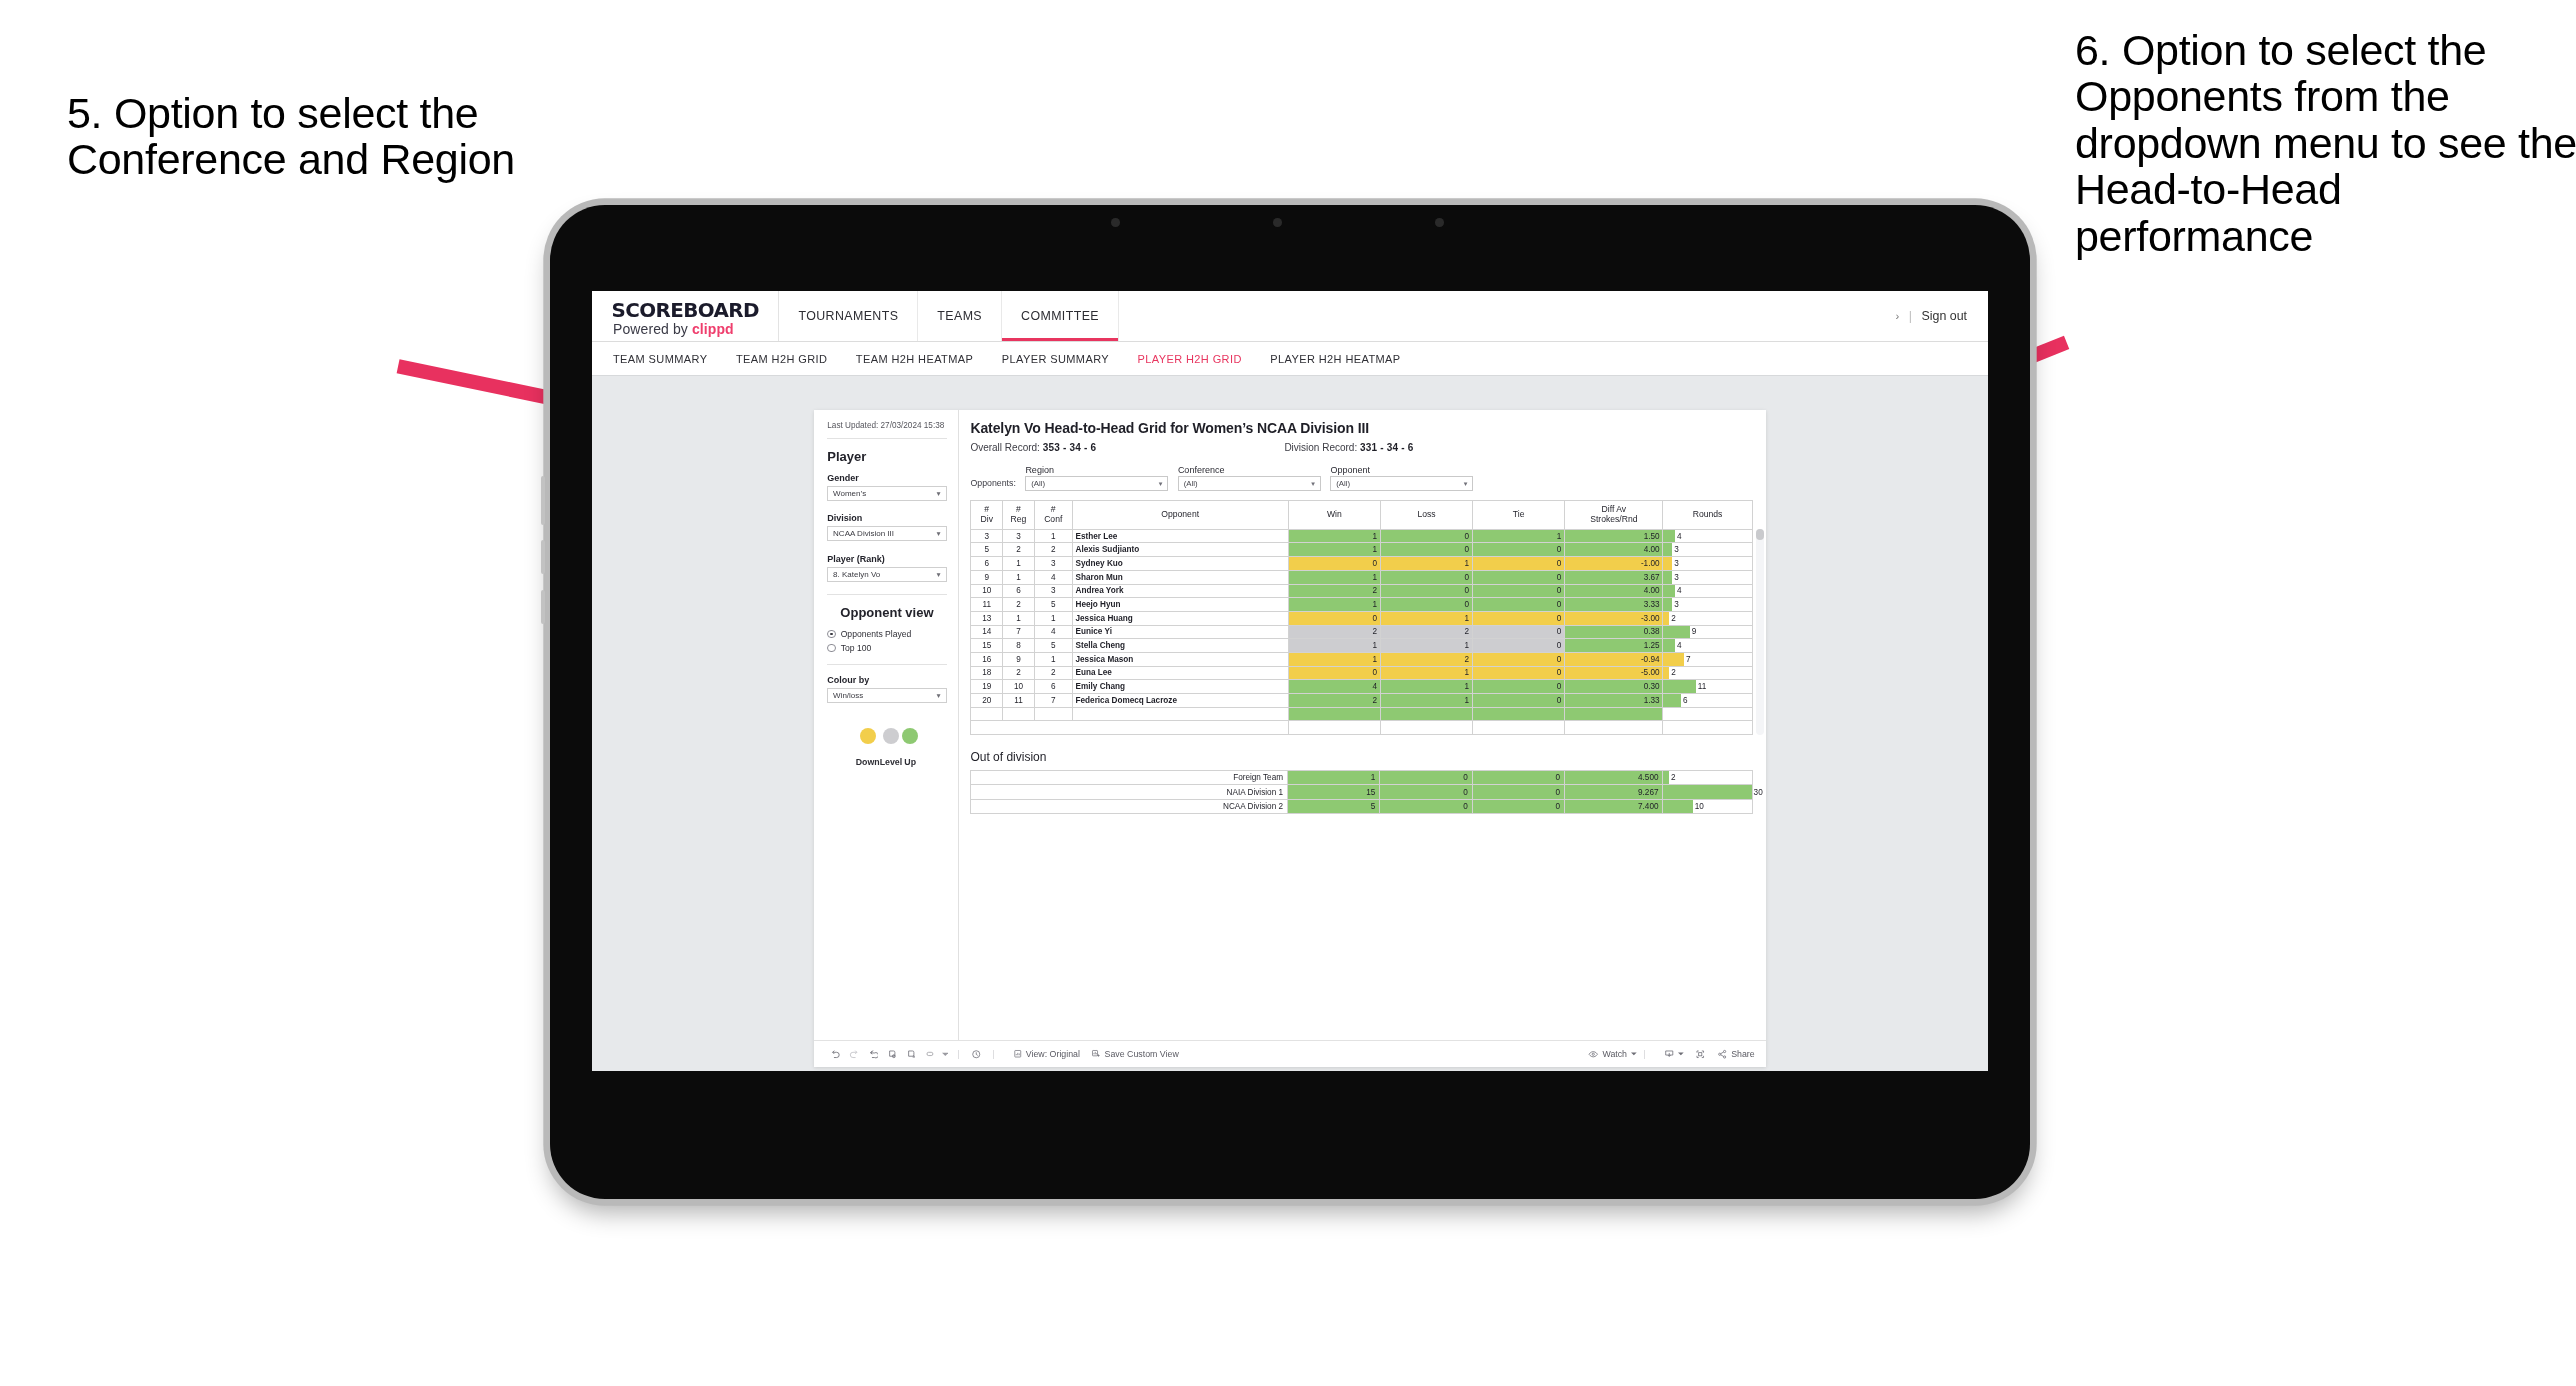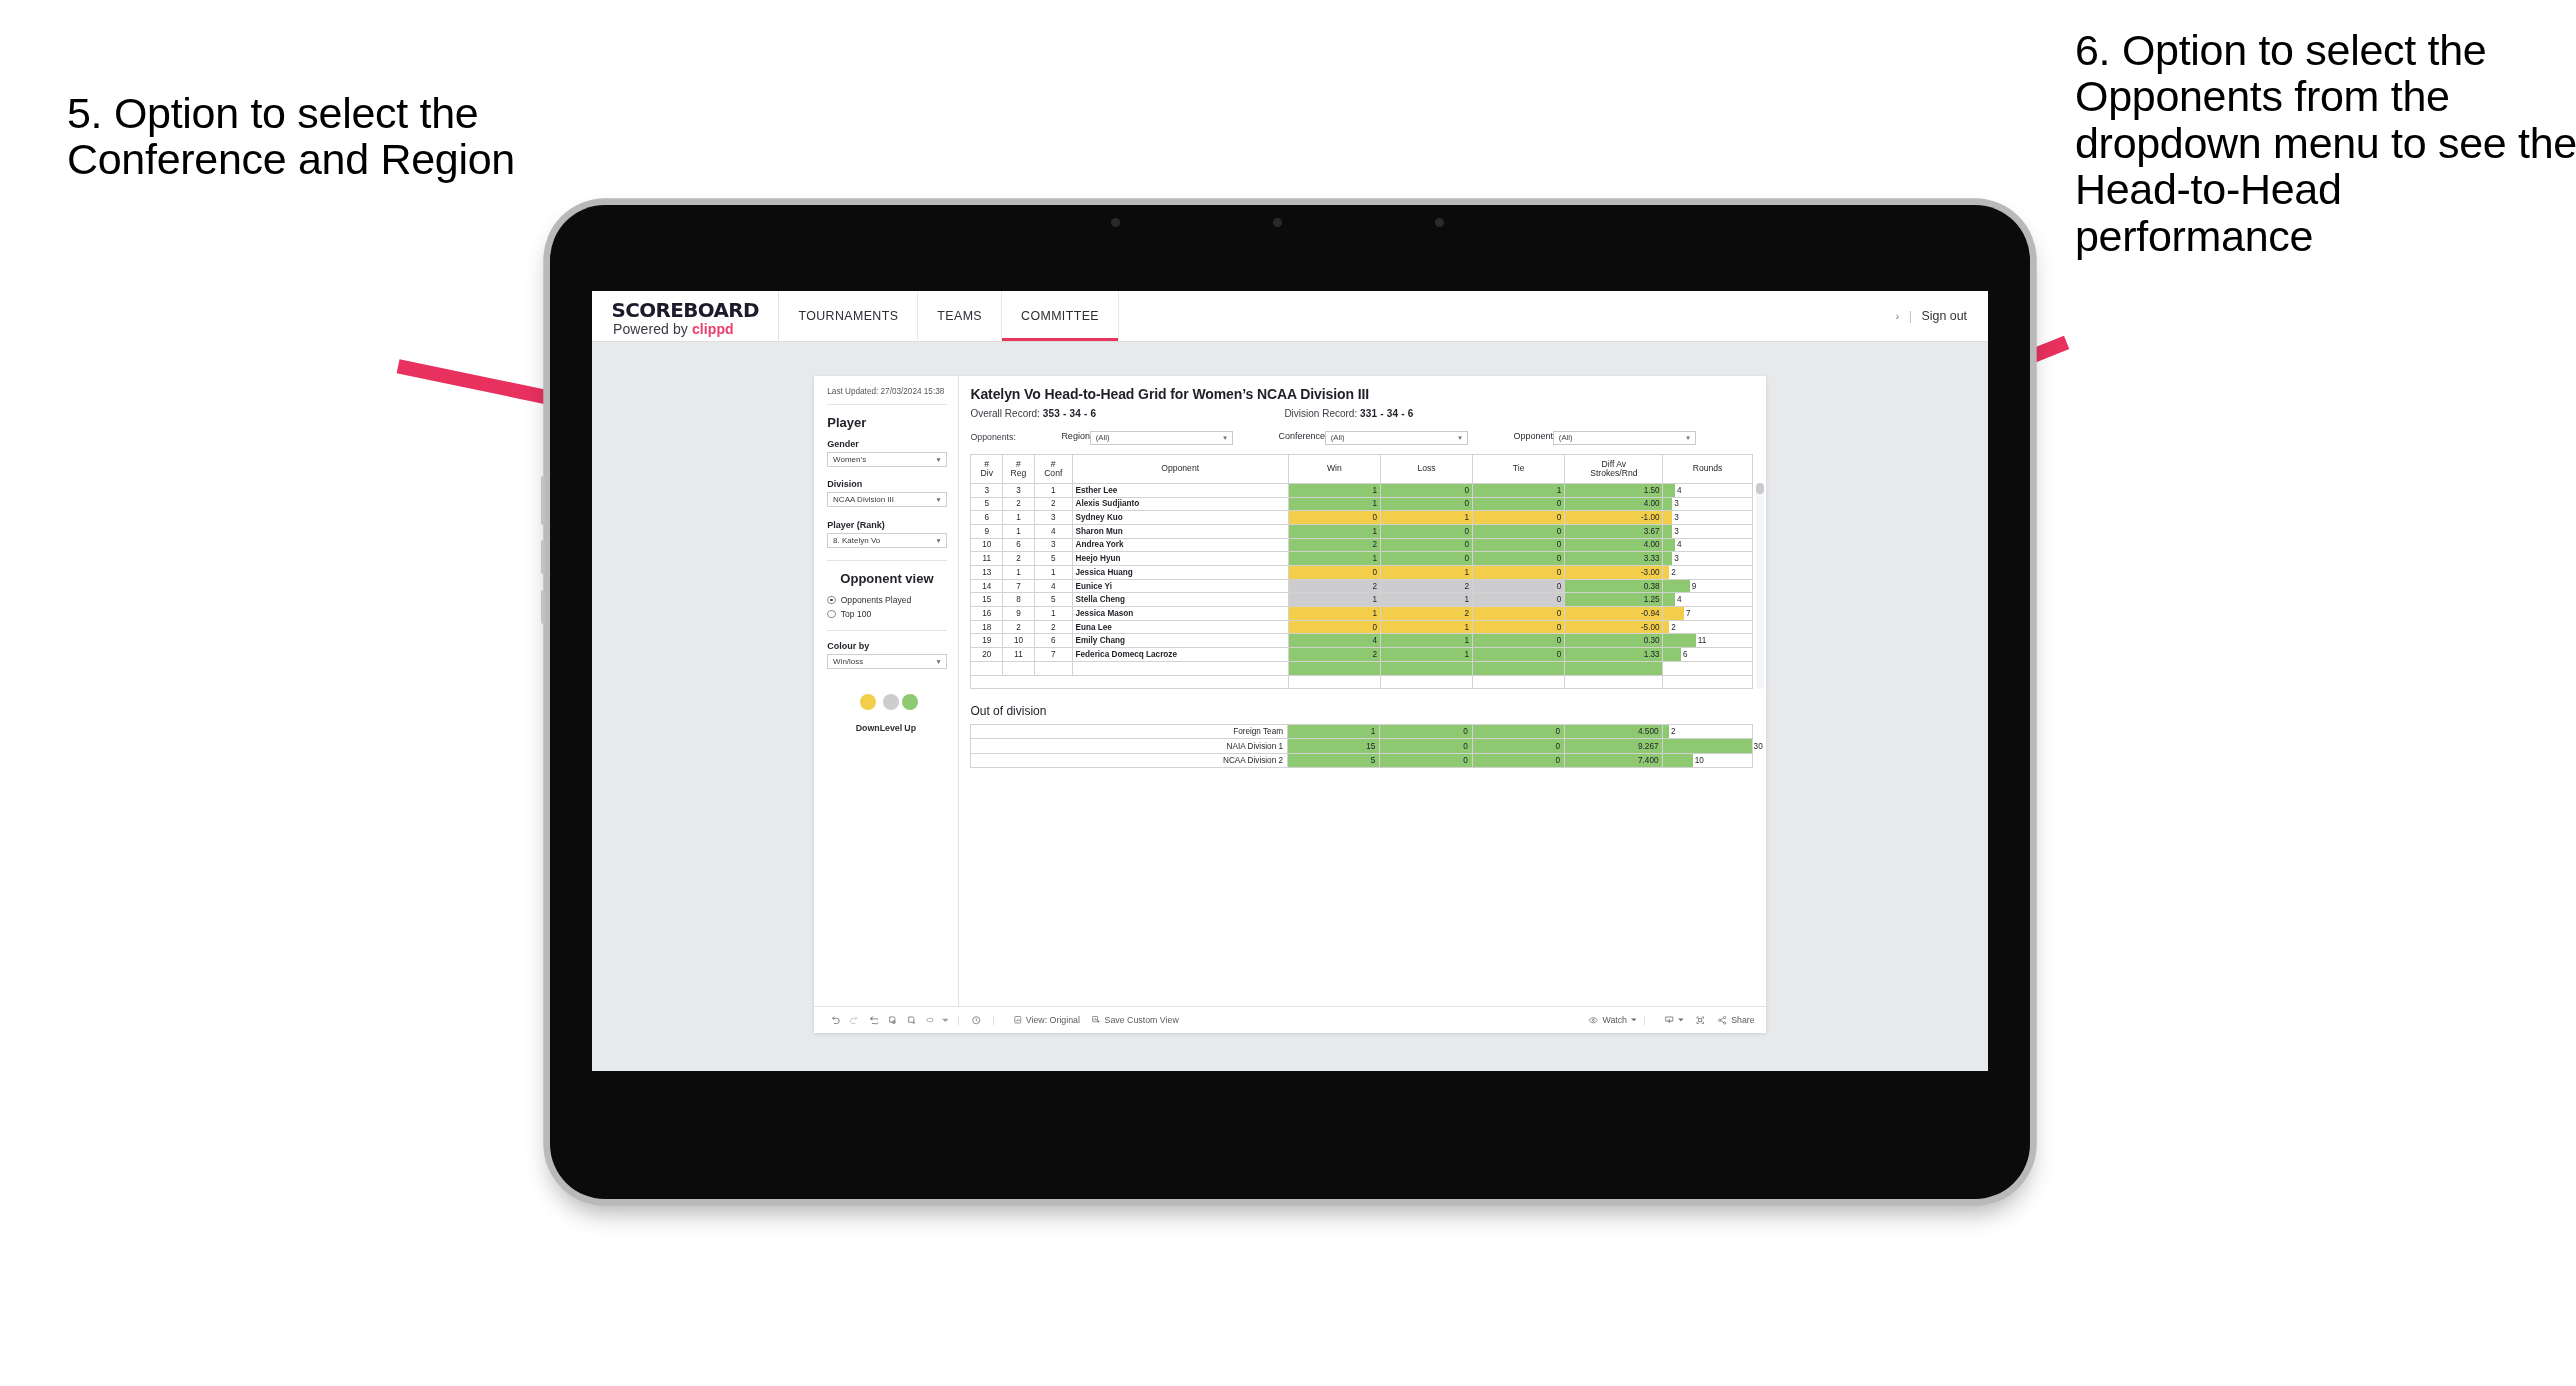--- a/index.html
+++ b/index.html
@@ -131,21 +131,21 @@
   
   .main { flex:1; padding: 9.5px 13.3px 0 11.4px; min-width:0; display:flex; flex-direction:column; }
   .title { font-size: 14px; font-weight:700; color:#1f1f27; letter-spacing:-0.1px; }
   .records { display:flex; margin-top: 6.7px; font-size: 10px; color:#3c3c44; }
   .records .lab { color:#3c3c44; }
   .records b { color:#1f1f27; font-weight:700; letter-spacing: 0.2px; }
   .rec-left { width: 314px; }
 
   .filters { display:flex; align-items:flex-end; gap: 9.5px; margin-top: 11.4px; }
   .filters .opp-lab { font-size: 8.8px; color:#3c3c44; padding-bottom: 2.9px; }
-  .fgroup { display:flex; flex-direction:row;margin-left:36px; }
+  .fgroup { display:flex; flex-direction:column; }
   .fgroup .flab { font-size: 9px; color:#2b2b33; margin-bottom: 1.9px; }
   .fsel {
     height: 14.3px; width: 143px; border:1px solid #c9c9c9; background:#fff;
     display:flex; align-items:center; justify-content:space-between;
     padding: 0 3.8px 0 4.8px; font-size: 7.8px; color:#44444b; cursor:pointer;
   }
   .fsel .car { font-size: 6.2px; color:#71717a; }
 
   
   .tbl-wrap { margin-top: 9.5px; position:relative; }
@@ -223,20 +223,28 @@
         <div class="nav-tab">TEAMS</div>
         <div class="nav-tab active">COMMITTEE</div>
         <div class="nav-tab nav-spacer"></div>
         <div class="signout">
           <span class="chev">›</span>
           <span class="bar">|</span>
           <span>Sign out</span>
         </div>
       </div>
 
+      <div class="subnav">
+        <div class="subnav-item">TEAM SUMMARY</div>
+        <div class="subnav-item">TEAM H2H GRID</div>
+        <div class="subnav-item">TEAM H2H HEATMAP</div>
+        <div class="subnav-item">PLAYER SUMMARY</div>
+        <div class="subnav-item active">PLAYER H2H GRID</div>
+        <div class="subnav-item">PLAYER H2H HEATMAP</div>
+      </div>
 
       <div class="workspace">
         <div class="card">
           <div class="card-body">
 
             <div class="side">
               <div class="lastupd">Last Updated: 27/03/2024 15:38</div>
               <div class="hr"></div>
               <div class="side-h">Player</div>
 

